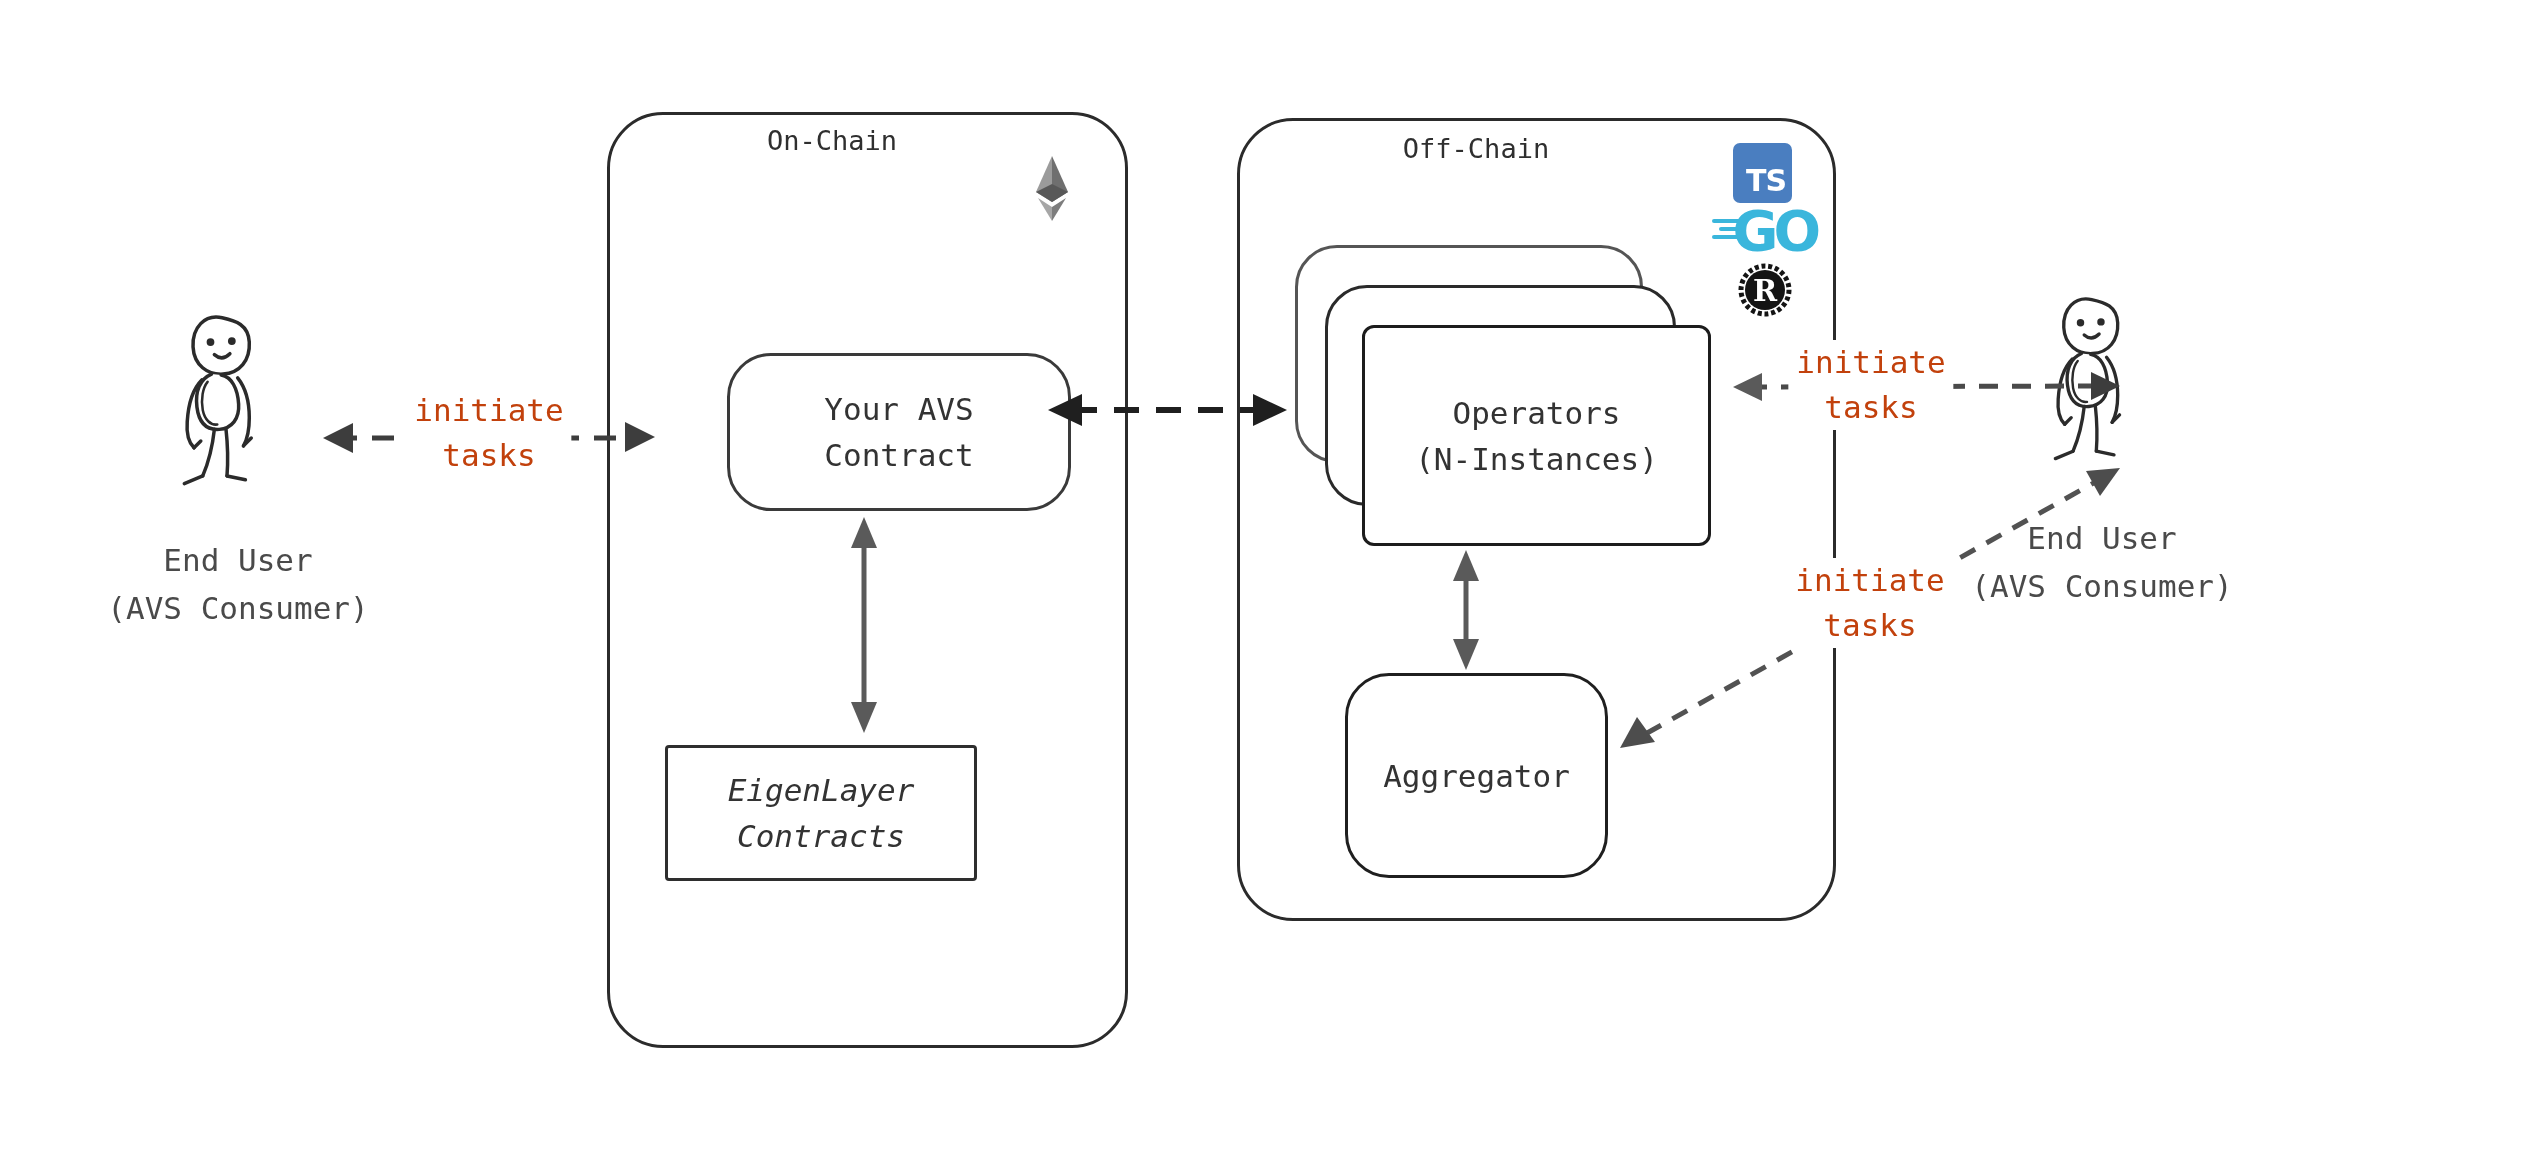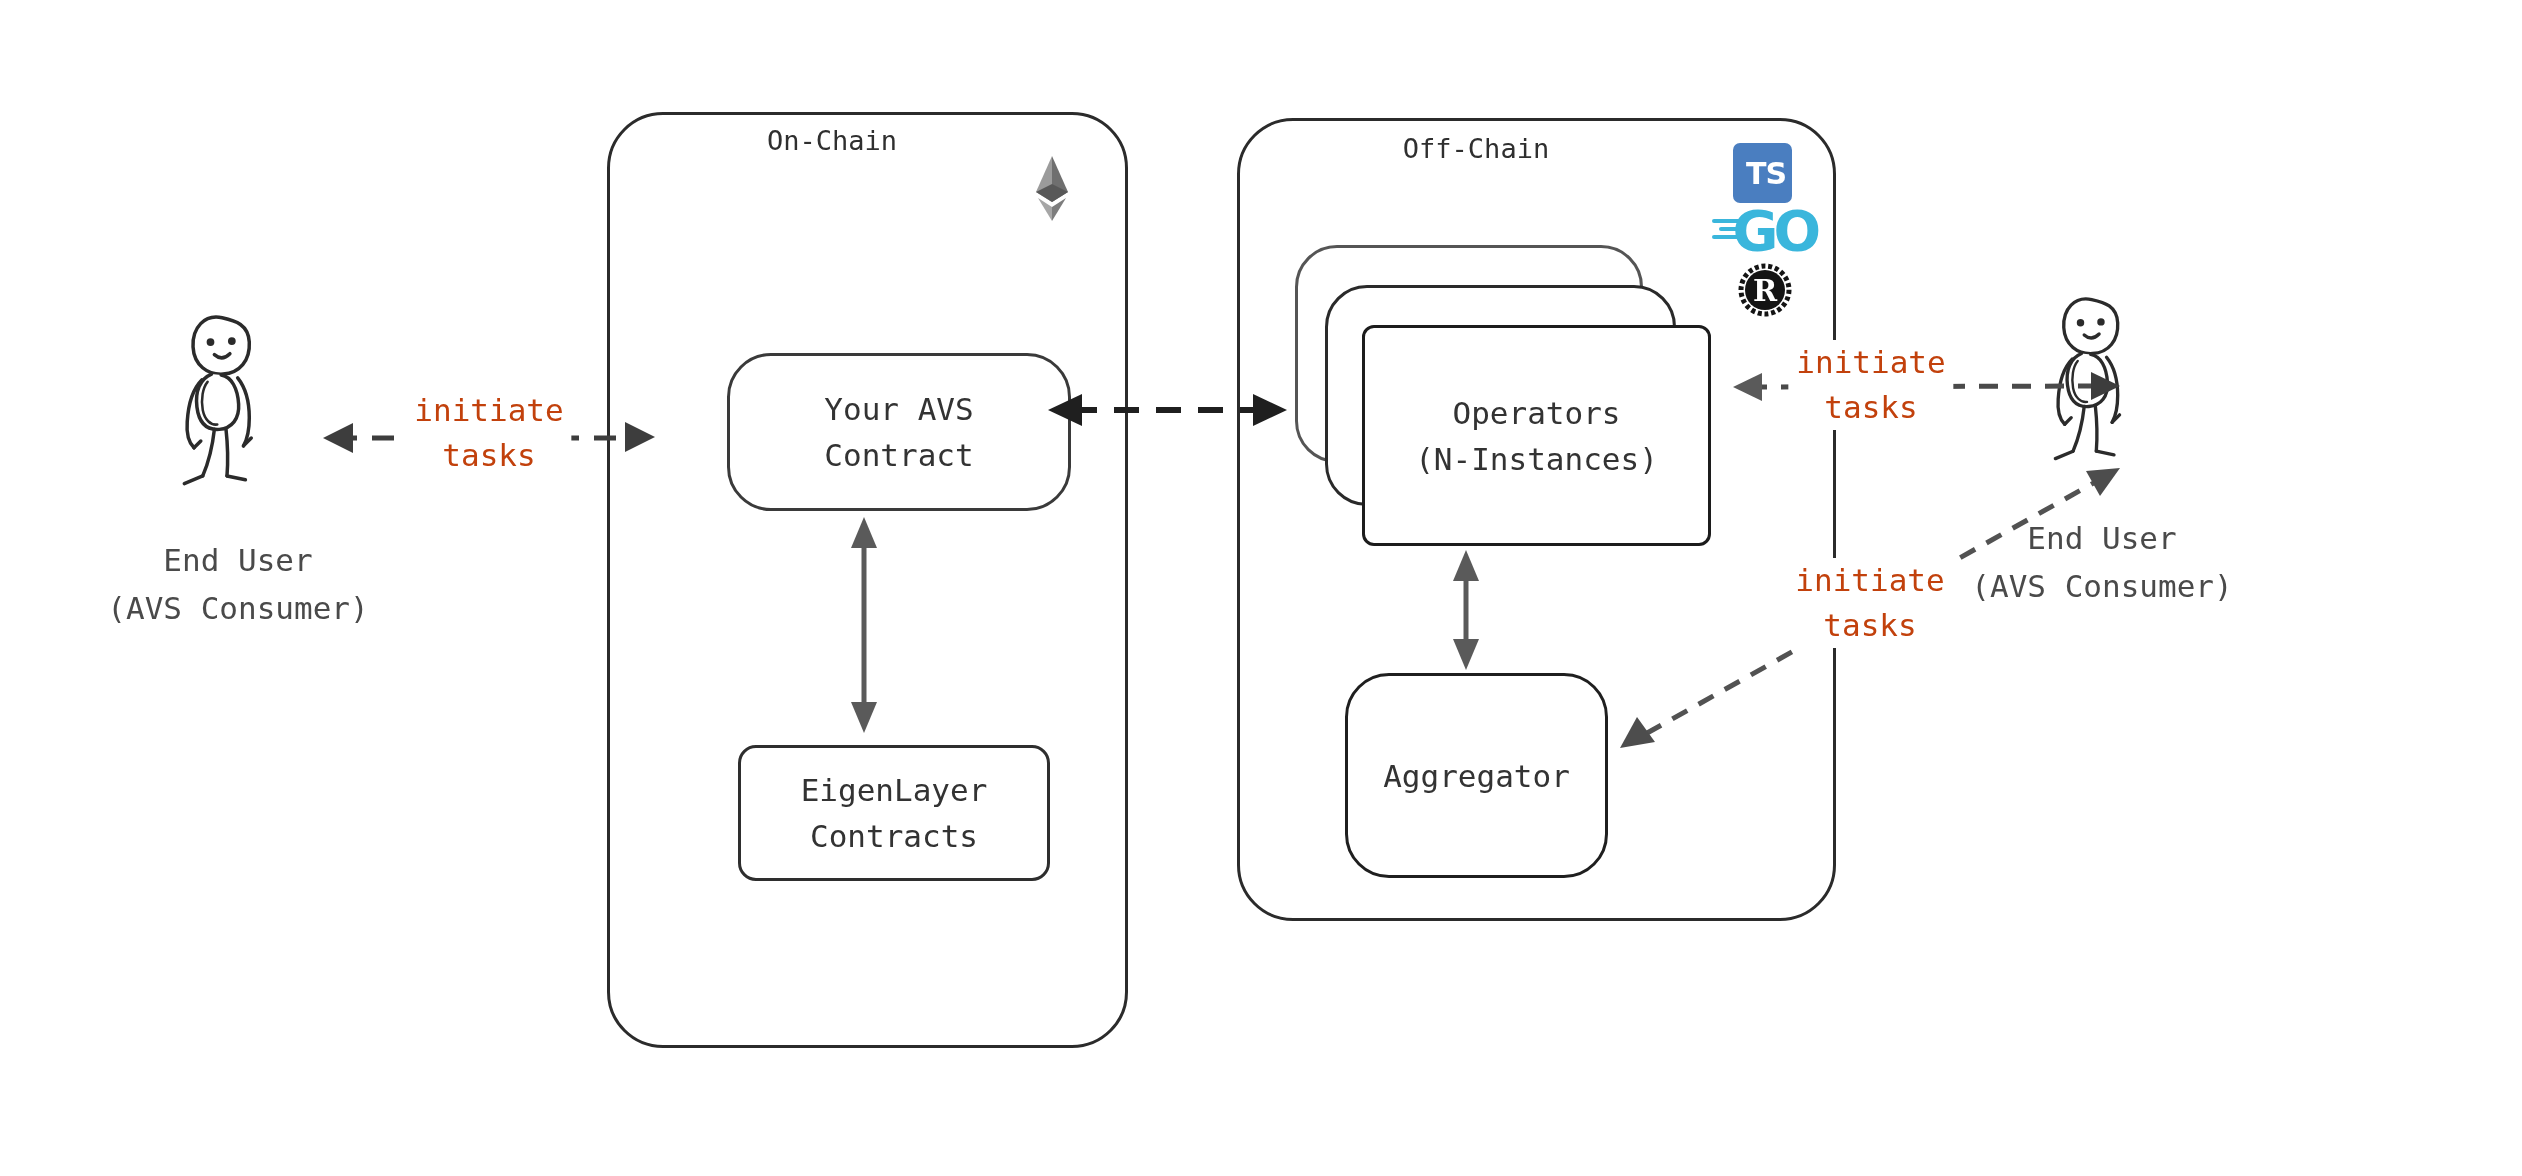--- a/index.html
+++ b/index.html
@@ -22,21 +22,21 @@
   .arrow-label{
     position:absolute;transform:translate(-50%,-50%);background:#ffffff;z-index:3;
     font-size:31px;line-height:45px;color:#c2410c;text-align:center;padding:0 8px;white-space:nowrap;
   }
   .user-label{
     position:absolute;transform:translateX(-50%);font-size:31px;line-height:48px;color:#4a4a4a;
     text-align:center;z-index:1;white-space:nowrap;
   }
   .ts-badge{
     position:absolute;left:1733px;top:143px;width:59px;height:60px;background:#4a7ec0;border-radius:7px;
-    display:flex;align-items:flex-end;justify-content:flex-end;padding:0 6px 14px 0;box-sizing:border-box;z-index:2;
+    display:flex;align-items:flex-end;justify-content:flex-end;padding:0 6px 7px 0;box-sizing:border-box;z-index:2;
   }
   .ts-badge span{color:#ffffff;font-family:"DejaVu Sans", sans-serif;font-weight:bold;font-size:30px;line-height:1;letter-spacing:-1px;}
   .go-badge{position:absolute;left:1710px;top:210px;width:106px;height:44px;z-index:2;}
   .go-badge .go-text{
     position:absolute;right:0;top:-7px;color:#3ab6dc;font-family:"DejaVu Sans", sans-serif;
     font-weight:bold;font-size:56px;line-height:1;letter-spacing:-5px;
   }
   .go-badge i{position:absolute;background:#3ab6dc;height:4px;border-radius:2px;}
   .go-line1{left:2px;top:9px;width:30px;}
   .go-line2{left:9px;top:17px;width:23px;}
@@ -58,21 +58,21 @@
     <polygon points="20,28 36,36 20,46 4,36" fill="#585858"></polygon>
     <polygon points="20,65 6,42 20,51" fill="#a6a6a6"></polygon>
     <polygon points="20,65 34,42 20,51" fill="#7d7d7d"></polygon>
   </svg>
 
   <div class="node-box" style="left:695px;top:353px;width:338px;height:152px;border-color:#3a3a3a;margin-left:32px;">
     <span>Your AVS</span>
     <span>Contract</span>
   </div>
 
-  <div class="node-box" style="left:738px;top:745px;width:306px;height:130px;border-radius:18px;border-color:#2e2e2e;">
+  <div class="node-box" style="left:665px;top:745px;width:306px;height:130px;border-radius:4px;border-color:#2e2e2e;font-style:italic;">
     <span>EigenLayer</span>
     <span>Contracts</span>
   </div>
 
   <div class="container-box" style="left:1237px;top:118px;width:593px;height:797px;"></div>
   <div class="frame-title" style="left:1476px;top:133px;">Off-Chain</div>
 
   <div class="ts-badge">
     <span>TS</span>
   </div>

